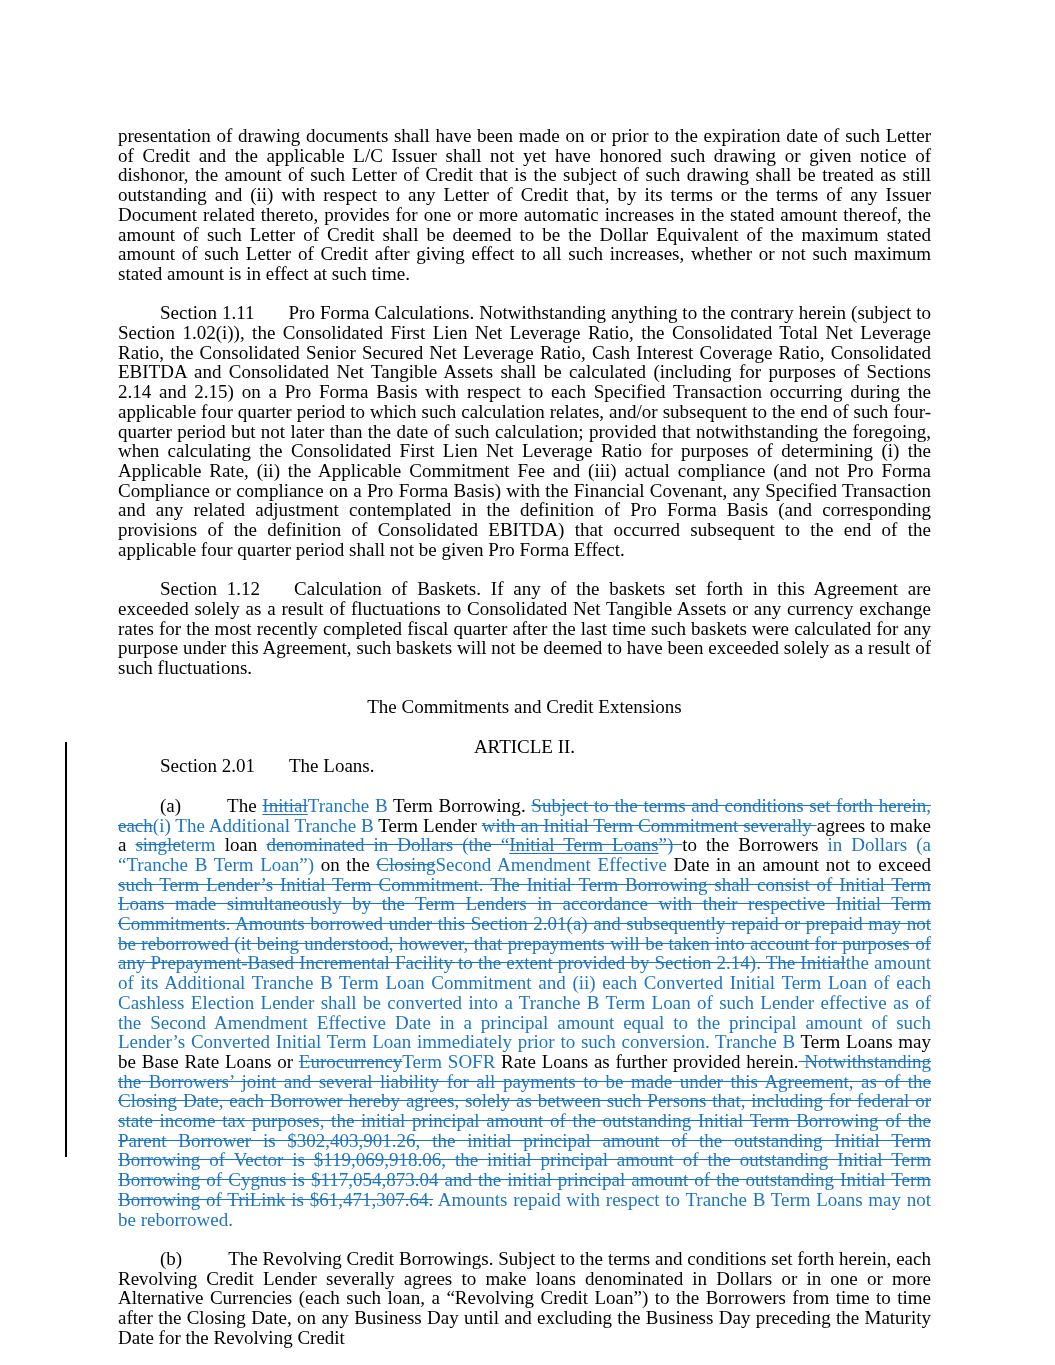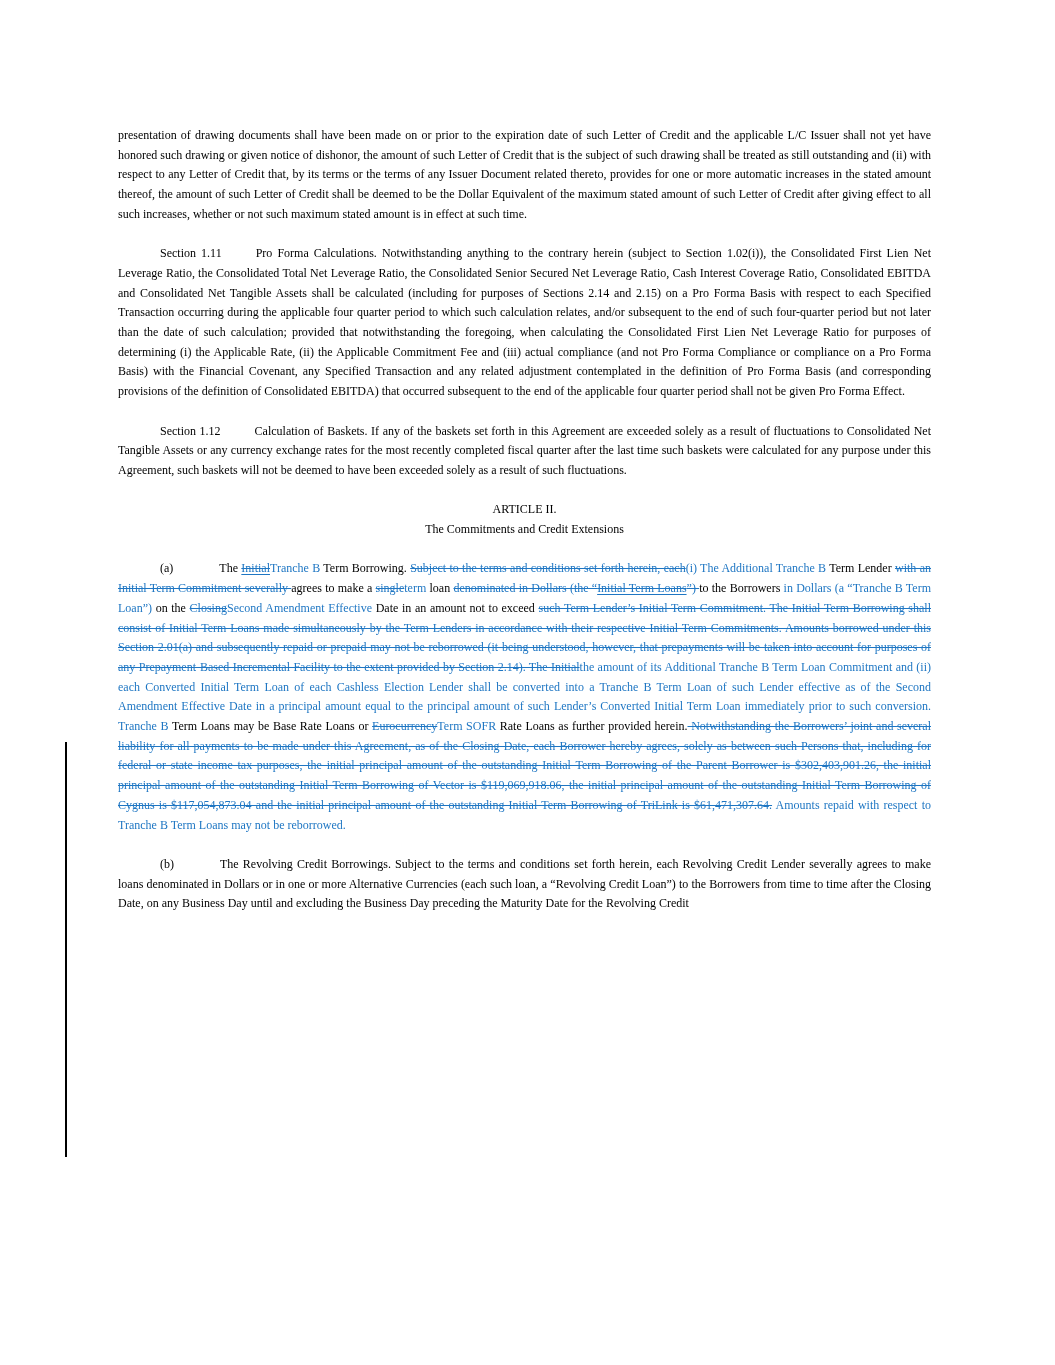--- a/index.html
+++ b/index.html
@@ -13,21 +13,21 @@
     overflow: hidden;
   }
   .page {
     position: absolute;
     inset: 0;
     padding: 126px 124px 0 118px;
     box-sizing: border-box;
   }
   .para {
     margin: 0 0 19.7px 0;
-    font-size: 12px;
+    font-size: 19px;
     line-height: 19.7px;
   }
   .para.justify { text-align: justify; }
   .para.center  { text-align: center; }
   .para.tight   { margin-bottom: 0; }
   .tab { display: inline-block; height: 1px; }
   .run { white-space: normal; }
   .run.u {
     text-underline-offset: 2px;
   }
@@ -52,18 +52,19 @@
 </style>
 </head>
 <body>
 
 <div class="page">
   <div class="change-bar" style="left: 65px; top: 742px; height: 415px; background: rgb(0, 0, 0);"></div>
   <div id="doc">
       <p class="para justify"><span class="run">presentation of drawing documents shall have been made on or prior to the expiration date of such Letter of Credit and the applicable L/C Issuer shall not yet have honored such drawing or given notice of dishonor, the amount of such Letter of Credit that is the subject of such drawing shall be treated as still outstanding and (ii) with respect to any Letter of Credit that, by its terms or the terms of any Issuer Document related thereto, provides for one or more automatic increases in the stated amount thereof, the amount of such Letter of Credit shall be deemed to be the Dollar Equivalent of the maximum stated amount of such Letter of Credit after giving effect to all such increases, whether or not such maximum stated amount is in effect at such time.</span></p>
       <p class="para justify"><span class="tab" style="width: 42px;"></span><span class="run">Section 1.11</span><span class="tab" style="width: 34px;"></span><span class="run u">Pro Forma Calculations</span><span class="run">.  Notwithstanding anything to the contrary herein (subject to Section 1.02(i)), the Consolidated First Lien Net Leverage Ratio, the Consolidated Total Net Leverage Ratio, the Consolidated Senior Secured Net Leverage Ratio, Cash Interest Coverage Ratio, Consolidated EBITDA and Consolidated Net Tangible Assets shall be calculated (including for purposes of Sections 2.14 and 2.15) on a Pro Forma Basis with respect to each Specified Transaction occurring during the applicable four quarter period to which such calculation relates, and/or subsequent to the end of such four-quarter period but not later than the date of such calculation; </span><span class="run u">provided</span><span class="run"> that notwithstanding the foregoing, when calculating the Consolidated First Lien Net Leverage Ratio for purposes of determining (i) the Applicable Rate, (ii) the Applicable Commitment Fee and (iii) actual compliance (and not Pro Forma Compliance or compliance on a Pro Forma Basis) with the Financial Covenant, any Specified Transaction and any related adjustment contemplated in the definition of Pro Forma Basis (and corresponding provisions of the definition of Consolidated EBITDA) that occurred subsequent to the end of the applicable four quarter period shall not be given Pro Forma Effect.</span></p>
       <p class="para justify"><span class="tab" style="width: 42px;"></span><span class="run">Section 1.12</span><span class="tab" style="width: 34px;"></span><span class="run u">Calculation of Baskets</span><span class="run">.  If any of the baskets set forth in this Agreement are exceeded solely as a result of fluctuations to Consolidated Net Tangible Assets or any currency exchange rates for the most recently completed fiscal quarter after the last time such baskets were calculated for any purpose under this Agreement, such baskets will not be deemed to have been exceeded solely as a result of such fluctuations.</span></p>
+      <p class="para center"><span class="run u">The Commitments and Credit Extensions</span></p>
       <p class="para center tight"><span class="run">ARTICLE II.</span></p>
-      <p class="para center"><span class="run u">The Commitments and Credit Extensions</span></p>
+      <p class="para justify"><span class="tab" style="width: 42px;"></span><span class="run">Section 2.01</span><span class="tab" style="width: 34px;"></span><span class="run u">The Loans</span><span class="run">.</span></p>
       <p class="para justify"><span class="tab" style="width: 42px;"></span><span class="run">(a)</span><span class="tab" style="width: 46px;"></span><span class="run u">The </span><span class="run delu">Initial</span><span class="run ins">Tranche B</span><span class="run u"> Term Borrowing</span><span class="run">.  </span><span class="run del">Subject to the terms and conditions set forth herein, each</span><span class="run ins">(i) The Additional Tranche B</span><span class="run"> Term Lender </span><span class="run del">with an Initial Term Commitment severally </span><span class="run">agrees to make a </span><span class="run del">single</span><span class="run ins">term</span><span class="run"> loan </span><span class="run del">denominated in Dollars (the “</span><span class="run delu">Initial Term Loans</span><span class="run del">”) </span><span class="run">to the Borrowers </span><span class="run ins">in Dollars (a “Tranche B Term Loan”)</span><span class="run"> on the </span><span class="run del">Closing</span><span class="run ins">Second Amendment Effective</span><span class="run"> Date in an amount not to exceed </span><span class="run del">such Term Lender’s Initial Term Commitment.  The Initial Term Borrowing shall consist of Initial Term Loans made simultaneously by the Term Lenders in accordance with their respective Initial Term Commitments.  Amounts borrowed under this Section 2.01(a) and subsequently repaid or prepaid may not be reborrowed (it being understood, however, that prepayments will be taken into account for purposes of any Prepayment-Based Incremental Facility to the extent provided by Section 2.14).  The Initial</span><span class="run ins">the amount of its Additional Tranche B Term Loan Commitment and (ii) each Converted Initial Term Loan of each Cashless Election Lender shall be converted into a Tranche B Term Loan of such Lender effective as of the Second Amendment Effective Date in a principal amount equal to the principal amount of such Lender’s Converted Initial Term Loan immediately prior to such conversion. Tranche B</span><span class="run"> Term Loans may be Base Rate Loans or </span><span class="run del">Eurocurrency</span><span class="run ins">Term SOFR</span><span class="run"> Rate Loans as further provided herein.</span><span class="run del">  Notwithstanding the Borrowers’ joint and several liability for all payments to be made under this Agreement, as of the Closing Date, each Borrower hereby agrees, solely as between such Persons that, including for federal or state income tax purposes, the initial principal amount of the outstanding Initial Term Borrowing of the Parent Borrower is $302,403,901.26, the initial principal amount of the outstanding Initial Term Borrowing of Vector is $119,069,918.06, the initial principal amount of the outstanding Initial Term Borrowing of Cygnus is $117,054,873.04 and the initial principal amount of the outstanding Initial Term Borrowing of TriLink is $61,471,307.64.</span><span class="run">  </span><span class="run ins">Amounts repaid with respect to Tranche B Term Loans may not be reborrowed.</span></p>
       <p class="para justify"><span class="tab" style="width: 42px;"></span><span class="run">(b)</span><span class="tab" style="width: 46px;"></span><span class="run u">The Revolving Credit Borrowings</span><span class="run">.  Subject to the terms and conditions set forth herein, each Revolving Credit Lender severally agrees to make loans denominated in Dollars or in one or more Alternative Currencies (each such loan, a “</span><span class="run u">Revolving Credit Loan</span><span class="run">”) to the Borrowers from time to time after the Closing Date, on any Business Day until and excluding the Business Day preceding the Maturity Date for the Revolving Credit</span></p>
     </div>
 </div>
 
 </body></html>

